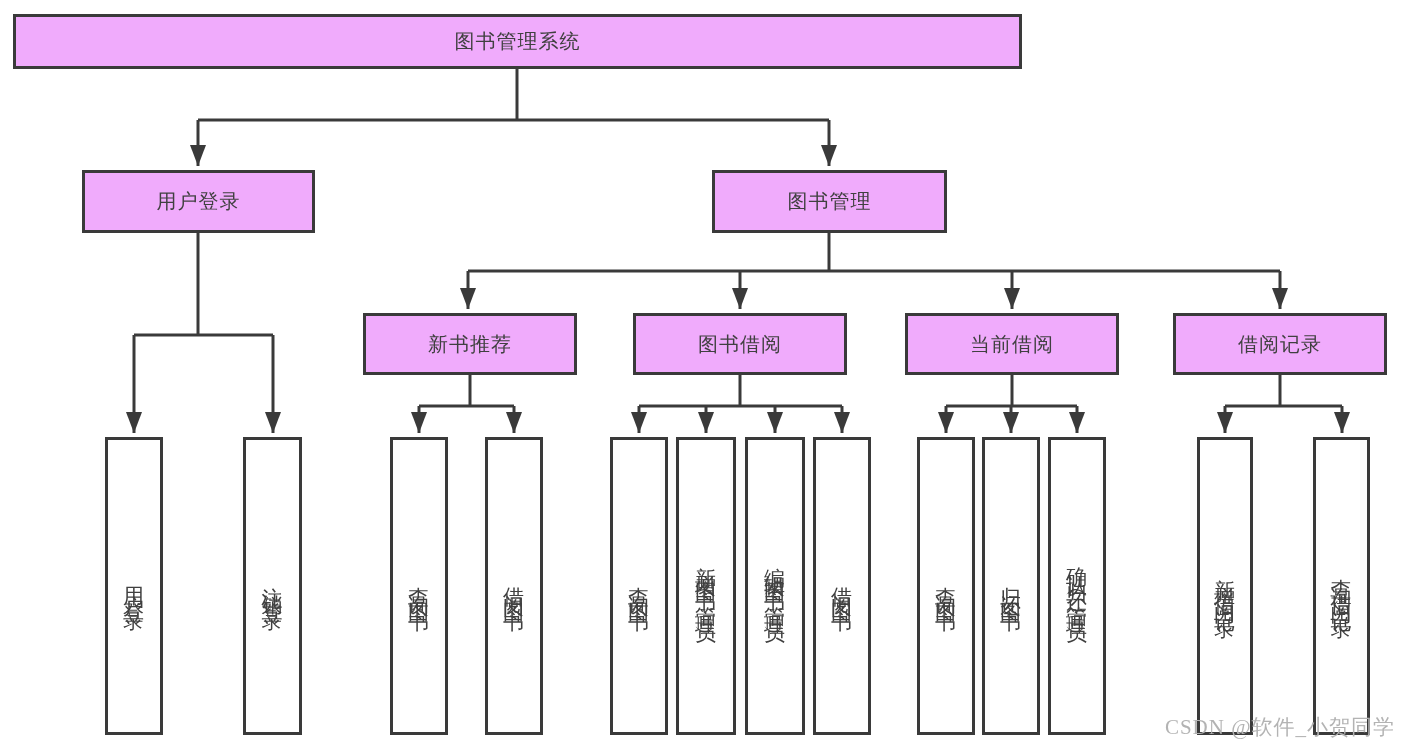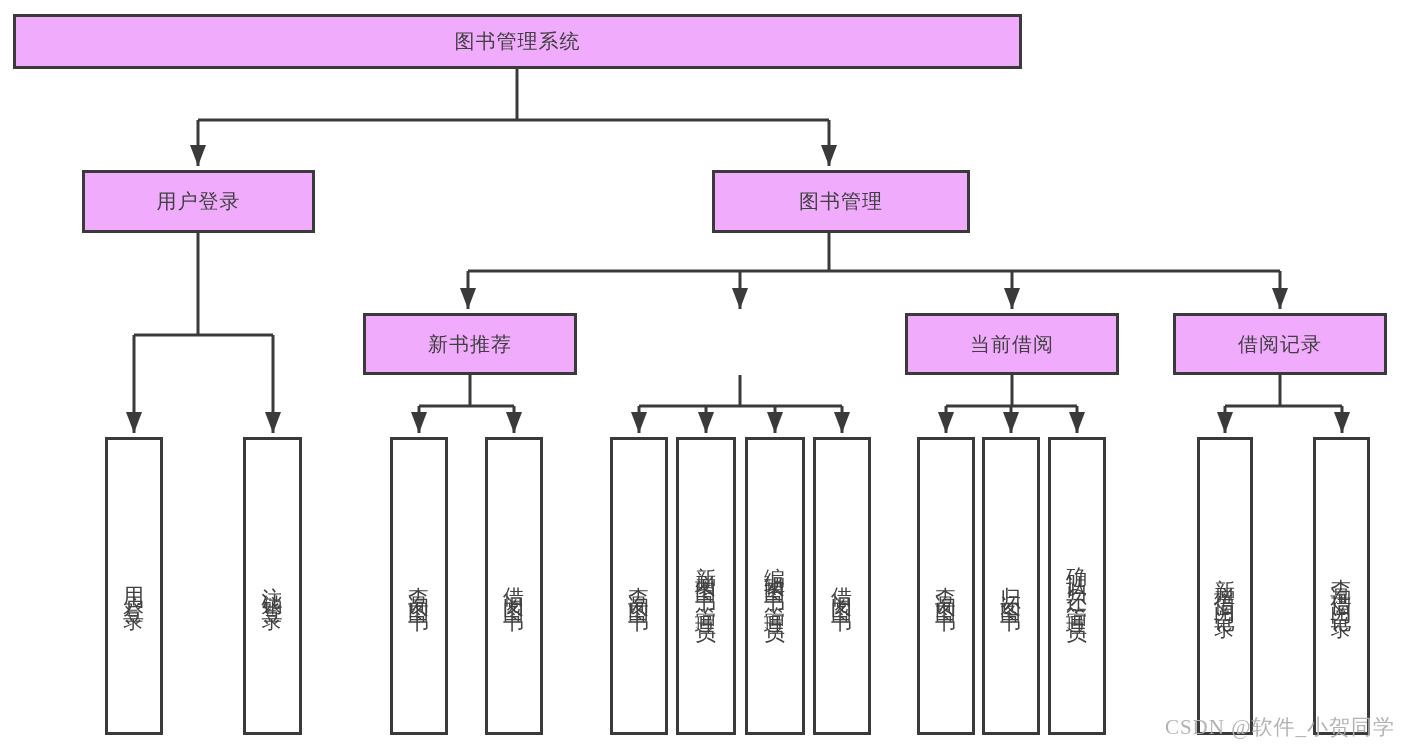--- a/index.html
+++ b/index.html
@@ -117,23 +117,24 @@
       <path d="M1280,375 V406"></path>
       <path d="M1225,406 H1342"></path>
       <line x1="1225" y1="406" x2="1225" y2="433" marker-end="url(#arrowhead)"></line>
       <line x1="1342" y1="406" x2="1342" y2="433" marker-end="url(#arrowhead)"></line>
     </g>
   </svg>
 
   <div class="box" style="left:13px; top:14px; width:1009px; height:55px;">图书管理系统</div>
 
   <div class="box" style="left:82px; top:170px; width:233px; height:63px;">用户登录</div>
-  <div class="box" style="left:712px; top:170px; width:258px; height:63px;">图书管理</div>
+  <div class="box" style="left:712px; top:170px; width:235px; height:63px;">图书管理</div>
 
   <div class="box" style="left:363px; top:313px; width:214px; height:62px;font-family:Liberation Mono, monospace;">新书推荐</div>
+  <div class="box" style="left:633px; top:313px; width:214px; height:62px;">图书借阅</div>
   <div class="box" style="left:905px; top:313px; width:214px; height:62px;">当前借阅</div>
   <div class="box" style="left:1173px; top:313px; width:214px; height:62px;">借阅记录</div>
 
   <div class="vbox" style="left:105px; top:437px; width:58px; height:298px;">
     <span>用户登录</span>
   </div>
   <div class="vbox" style="left:243px; top:437px; width:59px; height:298px;">
     <span>注销登录</span>
   </div>
 

